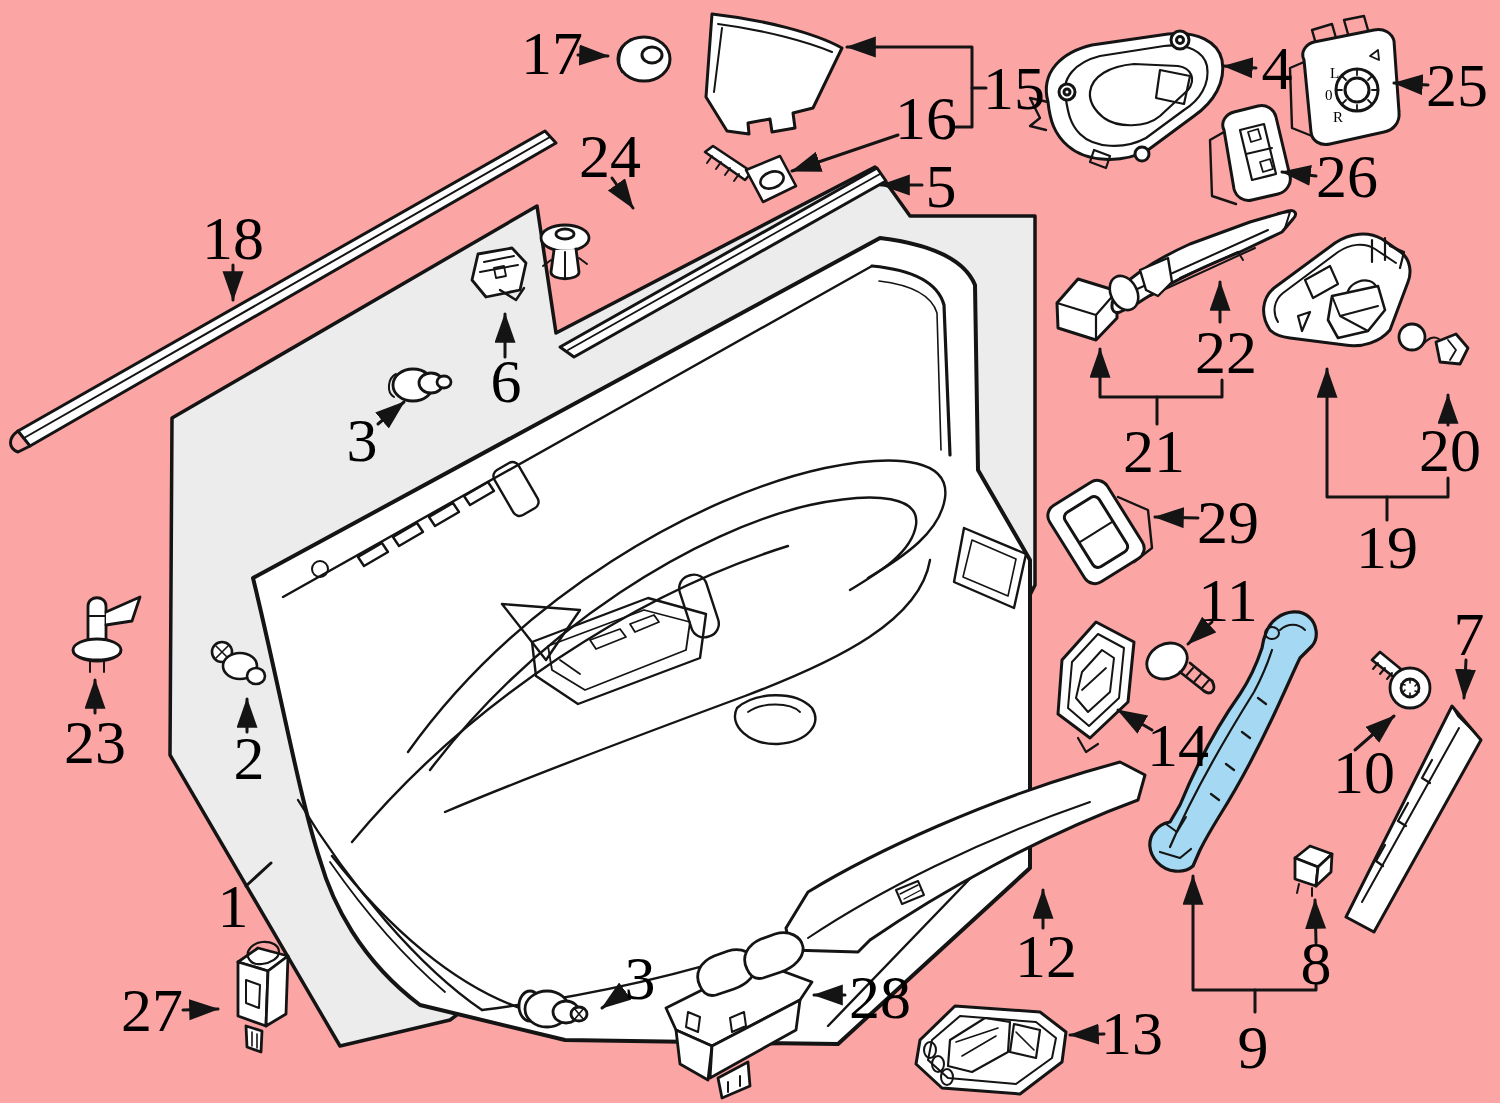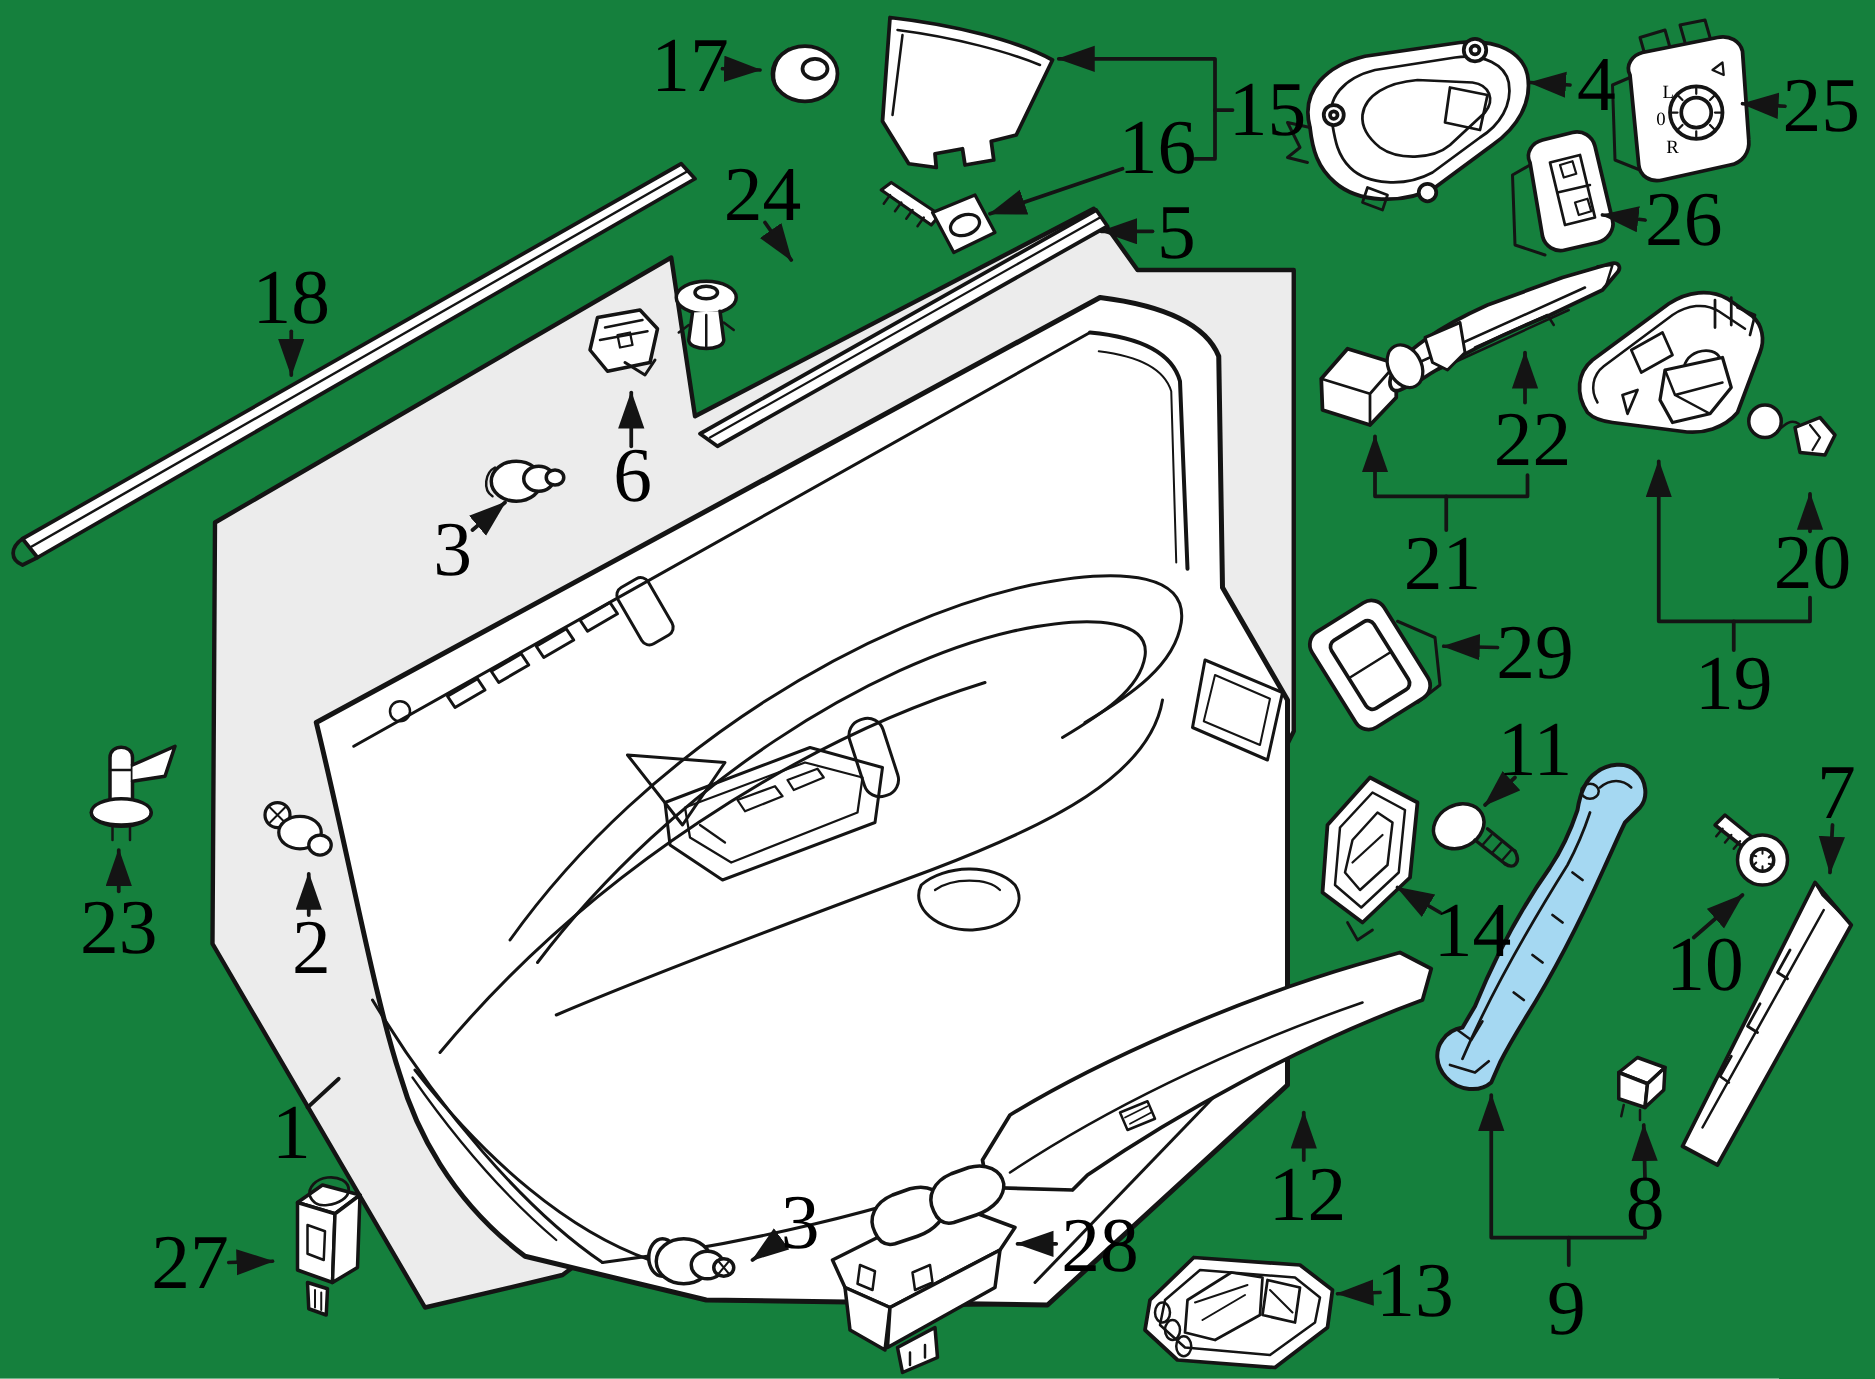--- a/index.html
+++ b/index.html
@@ -1,16 +1,16 @@
 <!DOCTYPE html>
 <html><head>
 <meta charset="utf-8">
 <style>
   html,body{margin:0;padding:0;background:#fff;}
-  .stage{position:relative;width:1500px;height:1103px;background:#15803d;overflow:hidden;
+  .stage{position:relative;width:1500px;height:1103px;background:#fca5a5;overflow:hidden;
          font-family:"Liberation Serif", serif;}
   svg{display:block}
   .callout{font-family:"Liberation Serif", serif;fill:#000;}
   .knob-letter{font-family:"Liberation Serif", serif;fill:#000;}
 </style>
 </head>
 <body>
 
 <div class="stage">
 <svg viewBox="0 0 1500 1103" width="1500" height="1103">

